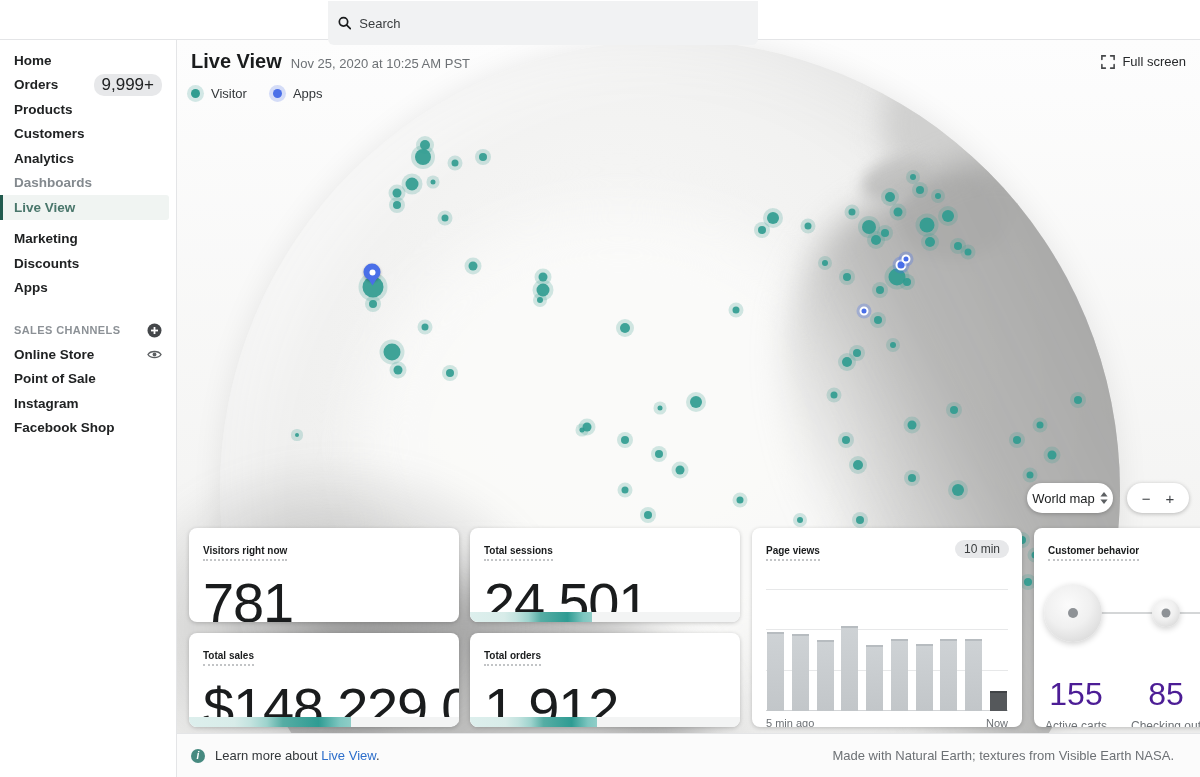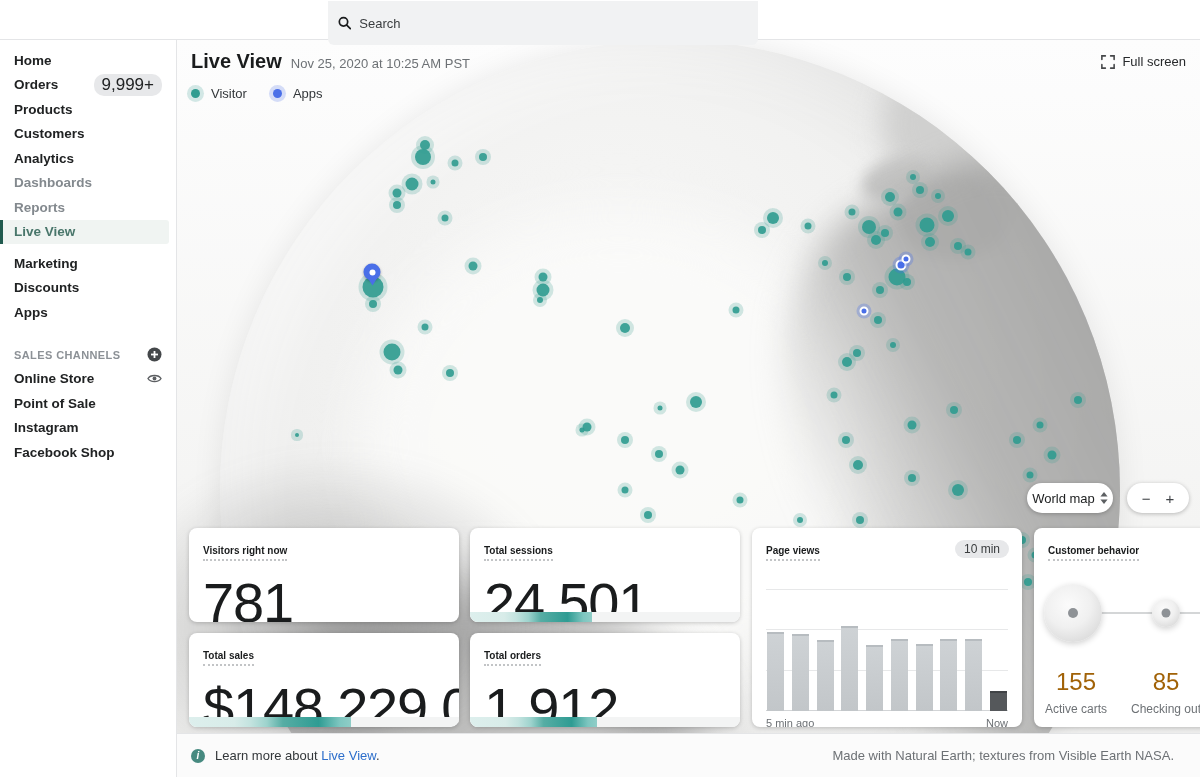--- a/index.html
+++ b/index.html
@@ -86,21 +86,21 @@
   .pv-bar.dark { background:#55585b; border-top-color:#404346; }
   .pv-xlabels { display:flex; justify-content:space-between; font-size:11px; color:#6d7175; margin-top:6px; }
 
   .cb-line { position:absolute; left:39px; top:84px; right:-20px; height:1.5px; background:#d4d6d7; }
   .cb-circle { position:absolute; border-radius:50%; background:radial-gradient(circle at 42% 36%, #fbfbfb 0%, #f0f0f0 45%, #dcdcdc 78%, #c8c8c8 100%); box-shadow:0 2px 6px rgba(0,0,0,.18); }
   .cb-big   { left:10px;  top:56px; width:58px; height:58px; }
   .cb-small { left:118px; top:71px; width:28px; height:28px; }
   .cb-core { position:absolute; left:50%; top:50%; transform:translate(-50%,-50%); width:10px; height:10px; border-radius:50%; background:#8e9296; }
   .cb-small .cb-core { width:9px; height:9px; }
   .cb-metric { position:absolute; top:140px; text-align:center; }
-  .cb-metric .v { font-size:24px; font-weight:400; color:#a16207; }
+  .cb-metric .v { font-size:32px; font-weight:400; color:#4c1d95;margin-top:8px; }
   .cb-metric .l { font-size:12px; color:#6d7175; margin-top:6px; }
   .cb-m1 { left:0; width:84px; }
   .cb-m2 { left:92px; width:80px; }
 
   
   .footer { position:absolute; left:177px; right:0; bottom:0; height:44px; background:#fbfbfb; border-top:1px solid #e4e5e7; display:flex; align-items:center; justify-content:space-between; padding:0 26px 0 14px; z-index:60; font-size:13px; }
   .footer-left { display:flex; align-items:center; gap:10px; color:#33373a; }
   .info-icon { width:14px; height:14px; border-radius:50%; background:#478a80; color:#fff; font-size:10px; font-weight:700; display:flex; align-items:center; justify-content:center; font-style:italic; }
   .footer-link { color:#2c6ecb; cursor:pointer; }
   .footer-credit { color:#6d7175; }
@@ -132,23 +132,20 @@
       <span>Products</span>
     </div>
   <div class="nav-item">
       <span>Customers</span>
     </div>
   <div class="nav-item">
       <span>Analytics</span>
     </div>
   <div class="nav-item muted">
       <span>Dashboards</span>
-    </div>
-  <div class="nav-item muted">
-      <span>Reports</span>
     </div>
   <div class="nav-item selected">
       <span>Live View</span>
     </div>
   <div class="nav-gap"></div>
   <div class="nav-item">
       <span>Marketing</span>
     </div>
   <div class="nav-item">
       <span>Discounts</span>

